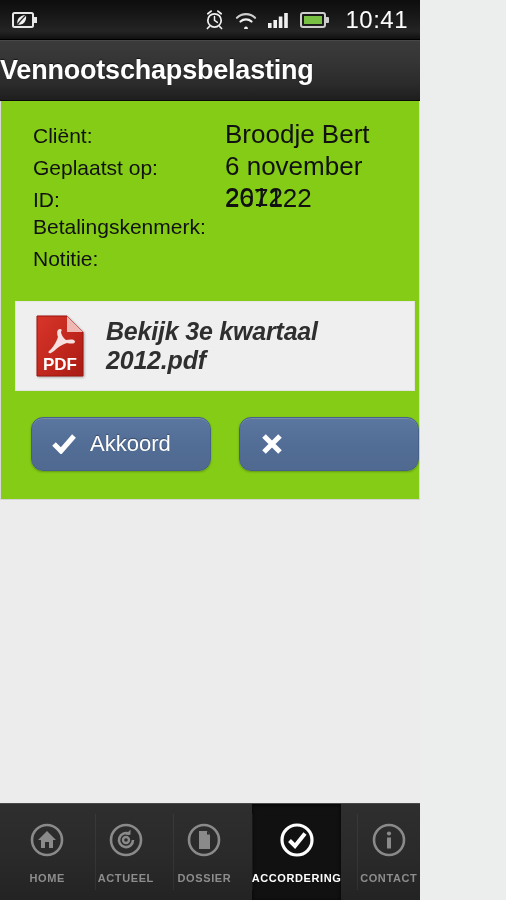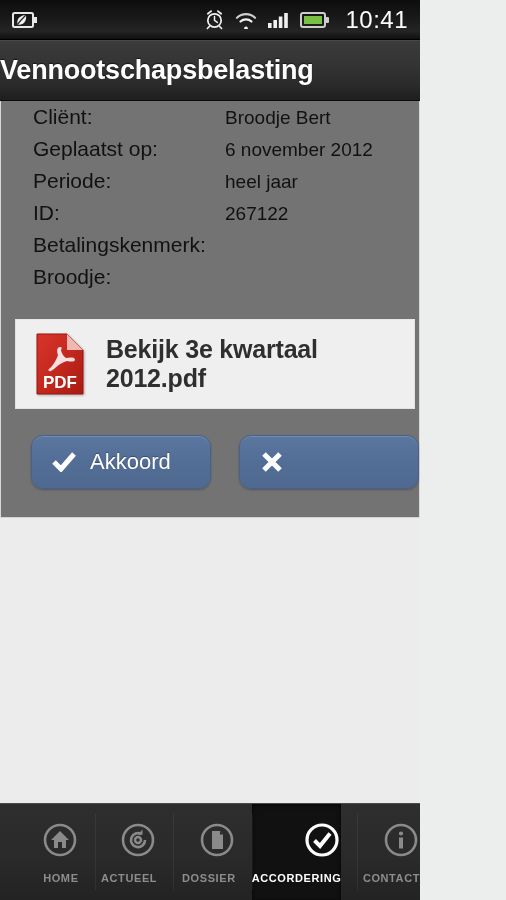--- a/index.html
+++ b/index.html
@@ -64,46 +64,46 @@
   }
 
   
   .content {
     flex: 1;
     background: #ececec;
     overflow: hidden;
     position: relative;
   }
   .card {
-    background: #737373;
+    background: #84cc16;
     border-left: 1px solid #d9d9d9;
     border-right: 1px solid #d9d9d9;
     border-bottom: 1px solid #d4d4d4;
-    padding-top: 4px;
+    padding-top: 18px;
   }
 
   
   .details {
     padding: 0 0 6px 0;
   }
   .drow {
     display: flex;
     align-items: baseline;
     padding: 0 0 0 32px;
     height: 32px;
   }
   .dlabel {
     width: 192px;
     flex: none;
     color: #111111;
     font-size: 21px;
   }
   .dvalue {
     color: #111111;
-    font-size: 19px;
+    font-size: 26px;
   }
 
   
   .attach-wrap { padding: 16px 4px 0 4px; }
   .attach {
     background: #efefef;
     border: 1px solid #e2e2e2;
     border-top-color: #e8e8e8;
     height: 90px;
     display: flex;
@@ -118,20 +118,21 @@
     position: relative;
     flex: none;
     filter: drop-shadow(1px 1px 1px rgba(0,0,0,0.28));
   }
   .attach-label {
     font-size: 25px;
     font-weight: bold;
     color: #2f2f2f;
     margin-left: 22px;
     letter-spacing: -0.2px;
+    font-style: italic;
   }
 
   
   .actions {
     display: flex;
     padding: 26px 0 28px 0;
     gap: 28px;
     padding-left: 30px;
   }
   .btn {
@@ -169,21 +170,21 @@
     height: 96px;
     flex: none;
     display: flex;
     background: linear-gradient(to bottom, #2e2e2e 0%, #2a2a2a 55%, #232323 100%);
     border-top: 1px solid #4a4a4a;
   }
   .tab {
     flex: 1;
     display: flex;
     flex-direction: column;
-    align-items: flex-end;
+    align-items: center;
     justify-content: center;
     gap: 9px;
     cursor: pointer;
     position: relative;
     margin-left: 16px;
   }
   .tab + .tab::before {
     content: "";
     position: absolute;
     left: 0; top: 10px; bottom: 10px;
@@ -266,33 +267,29 @@
       <div class="details">
         <div class="drow">
           <div class="dlabel">Cliënt:</div>
           <div class="dvalue">Broodje Bert</div>
         </div>
         <div class="drow">
           <div class="dlabel">Geplaatst op:</div>
           <div class="dvalue">6 november 2012</div>
         </div>
         <div class="drow">
-          <div class="dlabel">Periode:</div>
-          <div class="dvalue">heel jaar</div>
-        </div>
-        <div class="drow">
           <div class="dlabel">ID:</div>
           <div class="dvalue">267122</div>
         </div>
         <div class="drow">
           <div class="dlabel">Betalingskenmerk:</div>
           <div class="dvalue"></div>
         </div>
         <div class="drow">
-          <div class="dlabel">Broodje:</div>
+          <div class="dlabel">Notitie:</div>
           <div class="dvalue"></div>
         </div>
       </div>
 
       <div class="attach-wrap">
         <div class="attach">
           <span class="pdf-icon">
             <svg width="48" height="62" viewBox="0 0 48 62">
               <defs>
                 <linearGradient id="pdfg" x1="0" y1="0" x2="1" y2="1">

